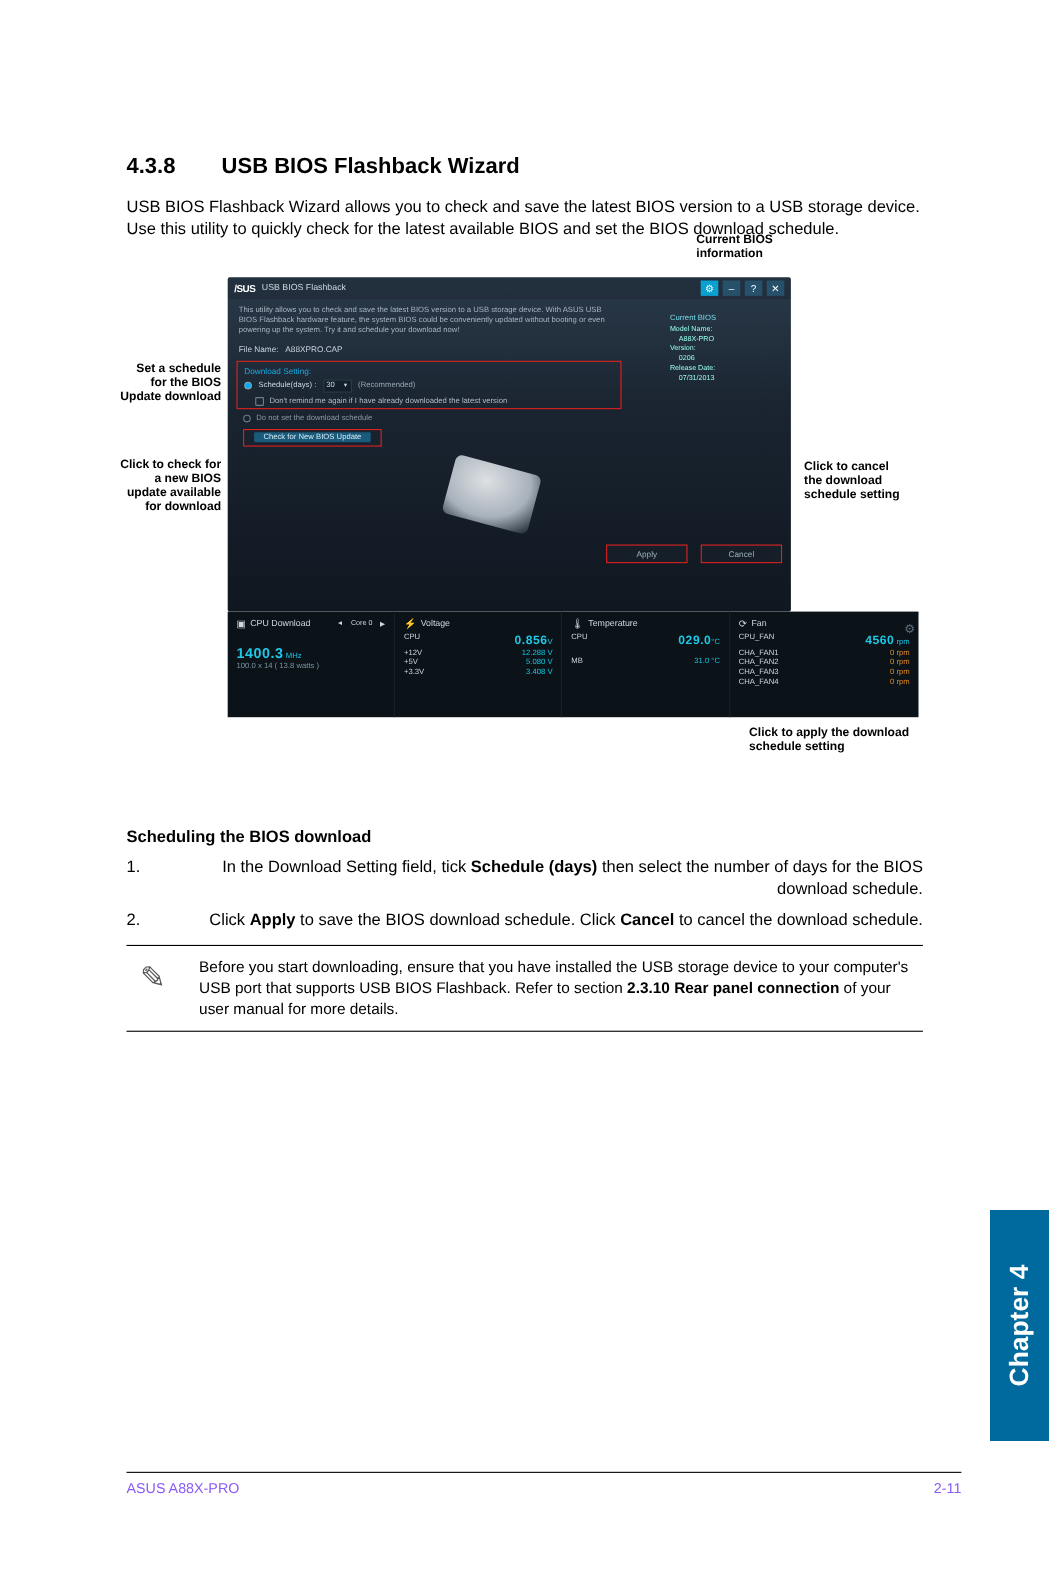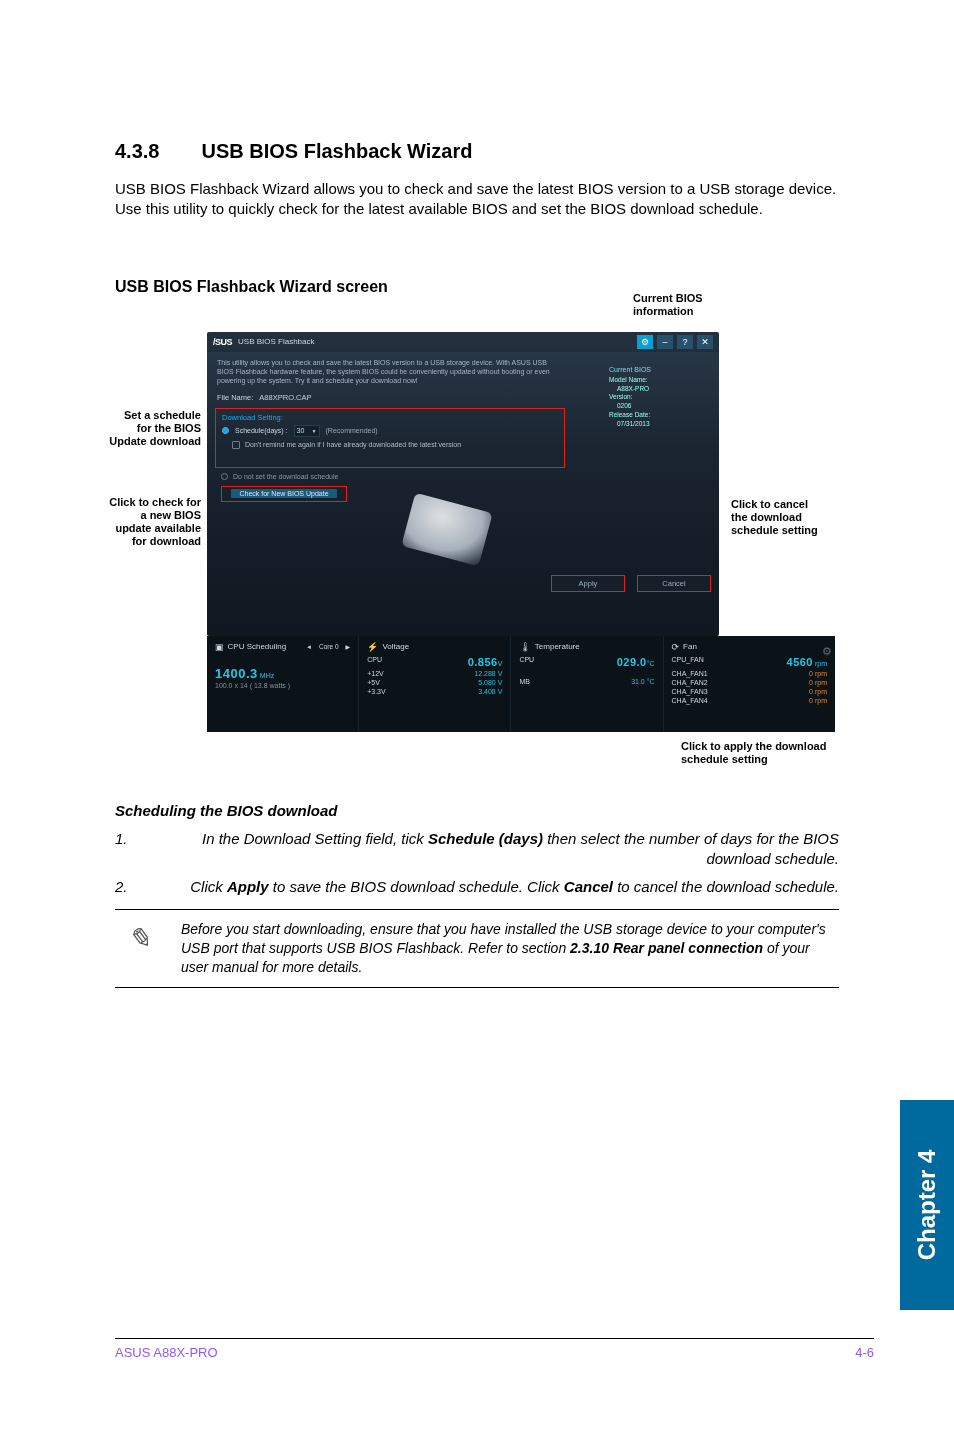--- a/index.html
+++ b/index.html
@@ -80,21 +80,21 @@
     padding: 6px 10px 4px;
     font-size: 7px;
     line-height: 1.3;
     color:#a8b4c0;
     width: 360px;
   }
   .file-row { padding: 4px 10px; font-size:7.5px; color:#c8d2dc; }
   .redbox1 {
     margin: 2px 8px 0 8px;
     border: 1.5px solid #d22;
-    padding: 4px 6px 18px;
+    padding: 4px 6px 2px;
     width: 350px;
   }
   .ds-label { color:#19aae0; font-size:7.5px; margin-bottom:3px; }
   .sched-line { display:flex; align-items:center; gap:6px; font-size:7px; color:#d0d8e0; }
   .radio-dot { width:7px; height:7px; border-radius:50%; border:1px solid #8aa; background:#0af; position:relative; }
   .sel30 { width:26px; height:12px; background:#13202c; border:1px solid #2b3c4a; color:#cfd8e0; font-size:7px; display:flex; align-items:center; justify-content:space-between; padding:0 2px; }
   .tri { font-size:5px; }
   .rec { color:#97a8b4; font-size:7px; }
   .chk-line { display:flex; align-items:center; gap:5px; margin-top:4px; font-size:7px; color:#b0bcc6; padding-left:10px; }
   .chk { width:8px; height:8px; border:1px solid #6b7c8a; border-radius:1px; }
@@ -159,22 +159,21 @@
   .mh { display:flex; align-items:center; gap:4px; color:#cfd8e0; font-size:8px; margin-bottom:4px; }
   .mh .ico { font-size:9px; }
   .big { font-size:13px; font-weight:bold; color:#1ec9e8; letter-spacing:0.5px; }
   .unit { font-size:7px; color:#1ec9e8; }
   .sub { font-size:7px; color:#7c94a2; margin-top:1px; }
   .krow { display:flex; justify-content:space-between; font-size:7px; margin-top:2px; }
   .kval { color:#14c7e6; }
   .kvalr { color:#e08a28; }
   .gear { position:absolute; top:338px; right:-2px; width:20px; height:20px; color:#5b6c78; font-size:11px; display:flex; align-items:center; justify-content:center; }
   .instructions {
-    margin-top: 28px;
-    font-style: italic;
+    margin-top: 58px;
   }
   .sub-h { font-weight: bold; font-size: 15px; margin-bottom: 10px; }
   .num-item { display:flex; font-size:15px; margin-top:8px; line-height:1.35; }
   .num-item .n { width: 42px; }
   .num-item .t { flex:1;text-align:right; }
   .note-box {
     display:flex;
     margin-top: 12px;
     border-top: 1px solid #000;
     border-bottom: 1px solid #000;
@@ -218,21 +217,20 @@
 </head>
 <body>
 
 <div class="page-content">
   <div>
     <span class="section-num">4.3.8</span>
     <span class="section-title">USB BIOS Flashback Wizard</span>
   </div>
   <p class="intro-para">USB BIOS Flashback Wizard allows you to check and save the latest BIOS version to a USB storage device. Use this utility to quickly check for the latest available BIOS and set the BIOS download schedule.</p>
 
-  <div class="subheading">USB BIOS Flashback Wizard screen</div>
 
   <div class="figure-wrap">
     <div class="callout right" style="left:518px; top:-12px; width:110px;">Current BIOS information</div>
     <div class="callout left" style="left:-6px; top:105px; width:92px;">Set a schedule for the BIOS Update download</div>
     <div class="callout left" style="left:-6px; top:192px; width:92px;">Click to check for a new BIOS update available for download</div>
     <div class="callout right" style="left:616px; top:194px; width:90px;">Click to cancel the download schedule setting</div>
     <div class="callout left" style="left:530px; top:436px; width:150px; text-align:left;margin-left:36px;">Click to apply the download schedule setting</div>
 
     <div class="app-window">
       <div class="titlebar">
@@ -300,21 +298,21 @@
       <div class="apply-cancel-row">
         <div class="ac-btn">Apply</div>
         <div class="ac-btn">Cancel</div>
       </div>
     </div>
 
     <div class="monitor">
       <div class="mcol">
         <div class="mh">
             <span class="ico">▣</span>
-            <span>CPU Scheduling</span>
+            <span>CPU Download</span>
           <span style="margin-left:auto; font-size:6px;">◄</span>
           <span style="font-size:6.5px; margin:0 3px;">Core 0</span>
           <span style="font-size:6px;">▶</span>
         </div>
         <div style="margin-top:14px;"><span class="big">1400.3</span> <span class="unit">MHz</span></div>
         <div class="sub">100.0 x 14 ( 13.8  watts )</div>
       </div>
       <div class="mcol">
         <div class="mh">
             <span class="ico">⚡</span>
@@ -401,14 +399,14 @@
     </div>
   </div>
 </div>
 
 <div class="side-tab">
   <span>Chapter 4</span>
 </div>
 
 <div class="footer">
   <span>ASUS A88X-PRO</span>
-  <span>4-6</span>
+  <span>2-11</span>
 </div>
 
 </body></html>

